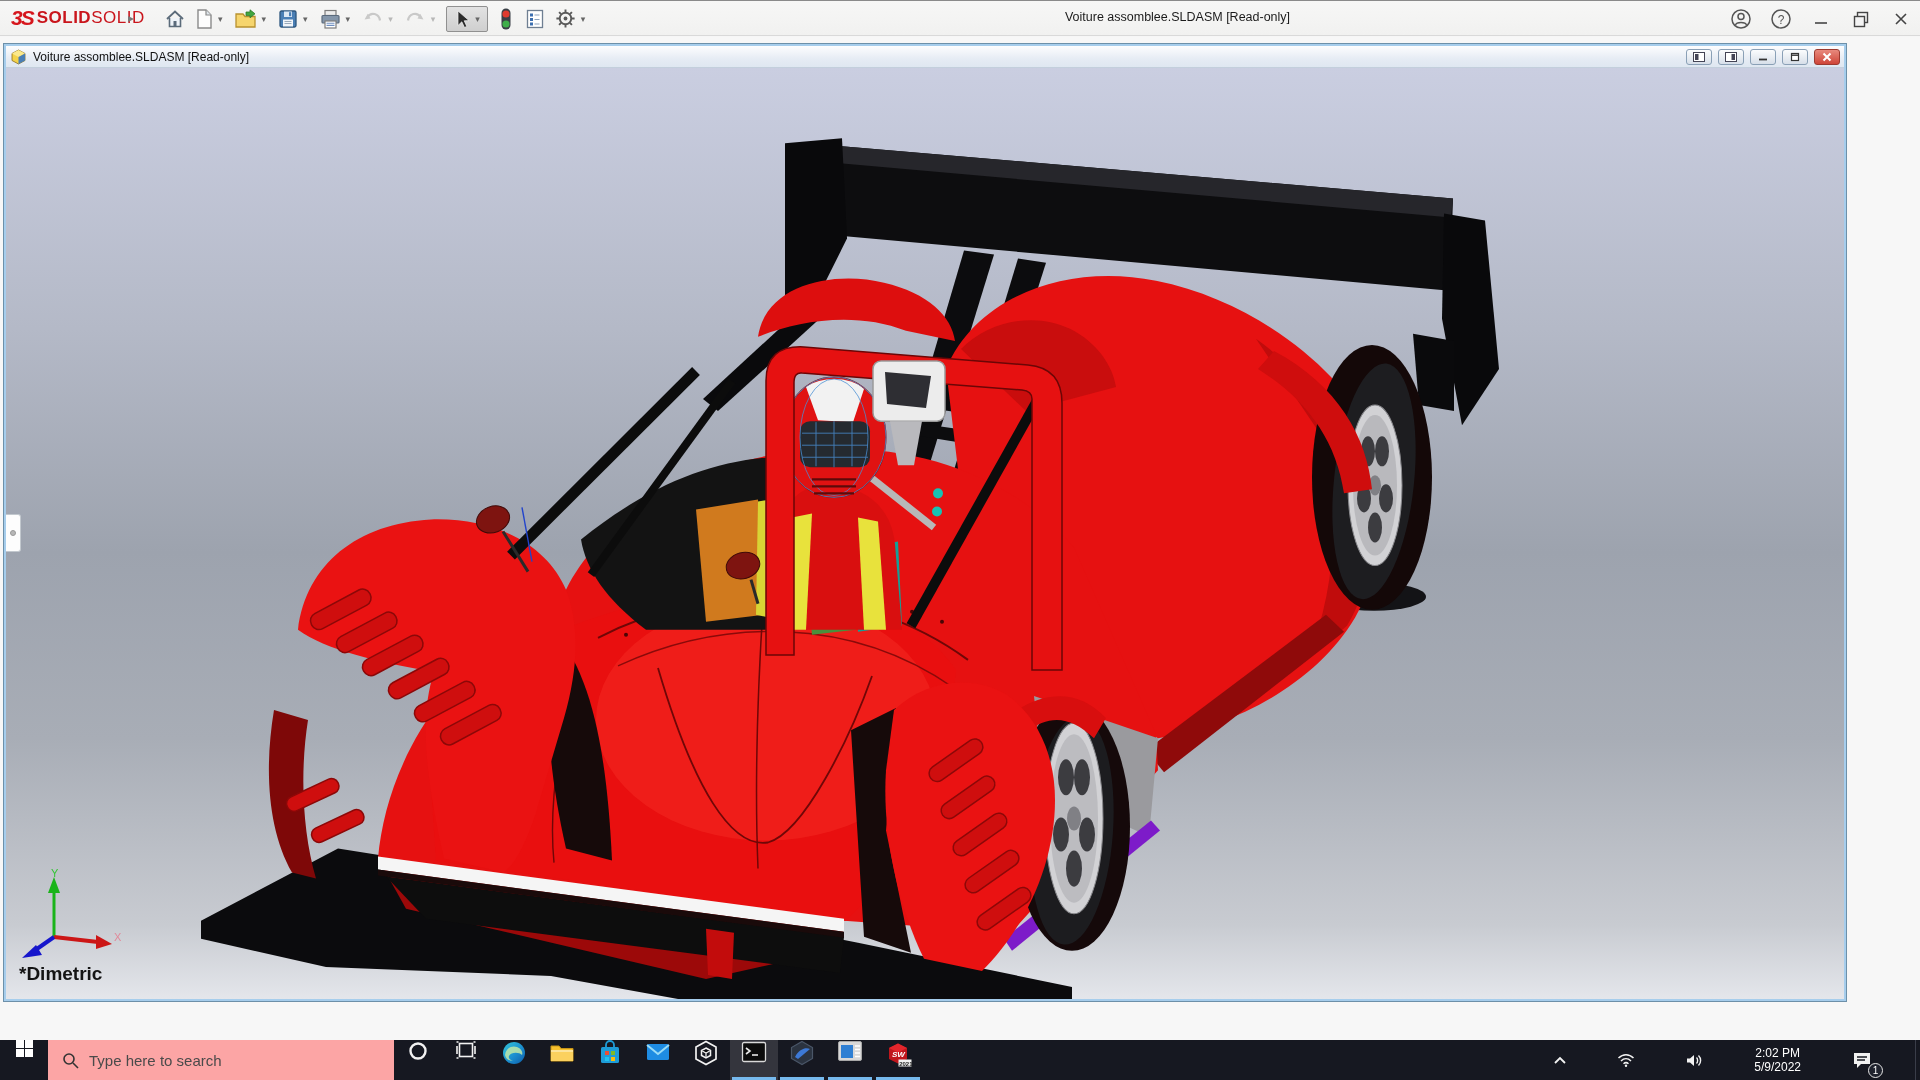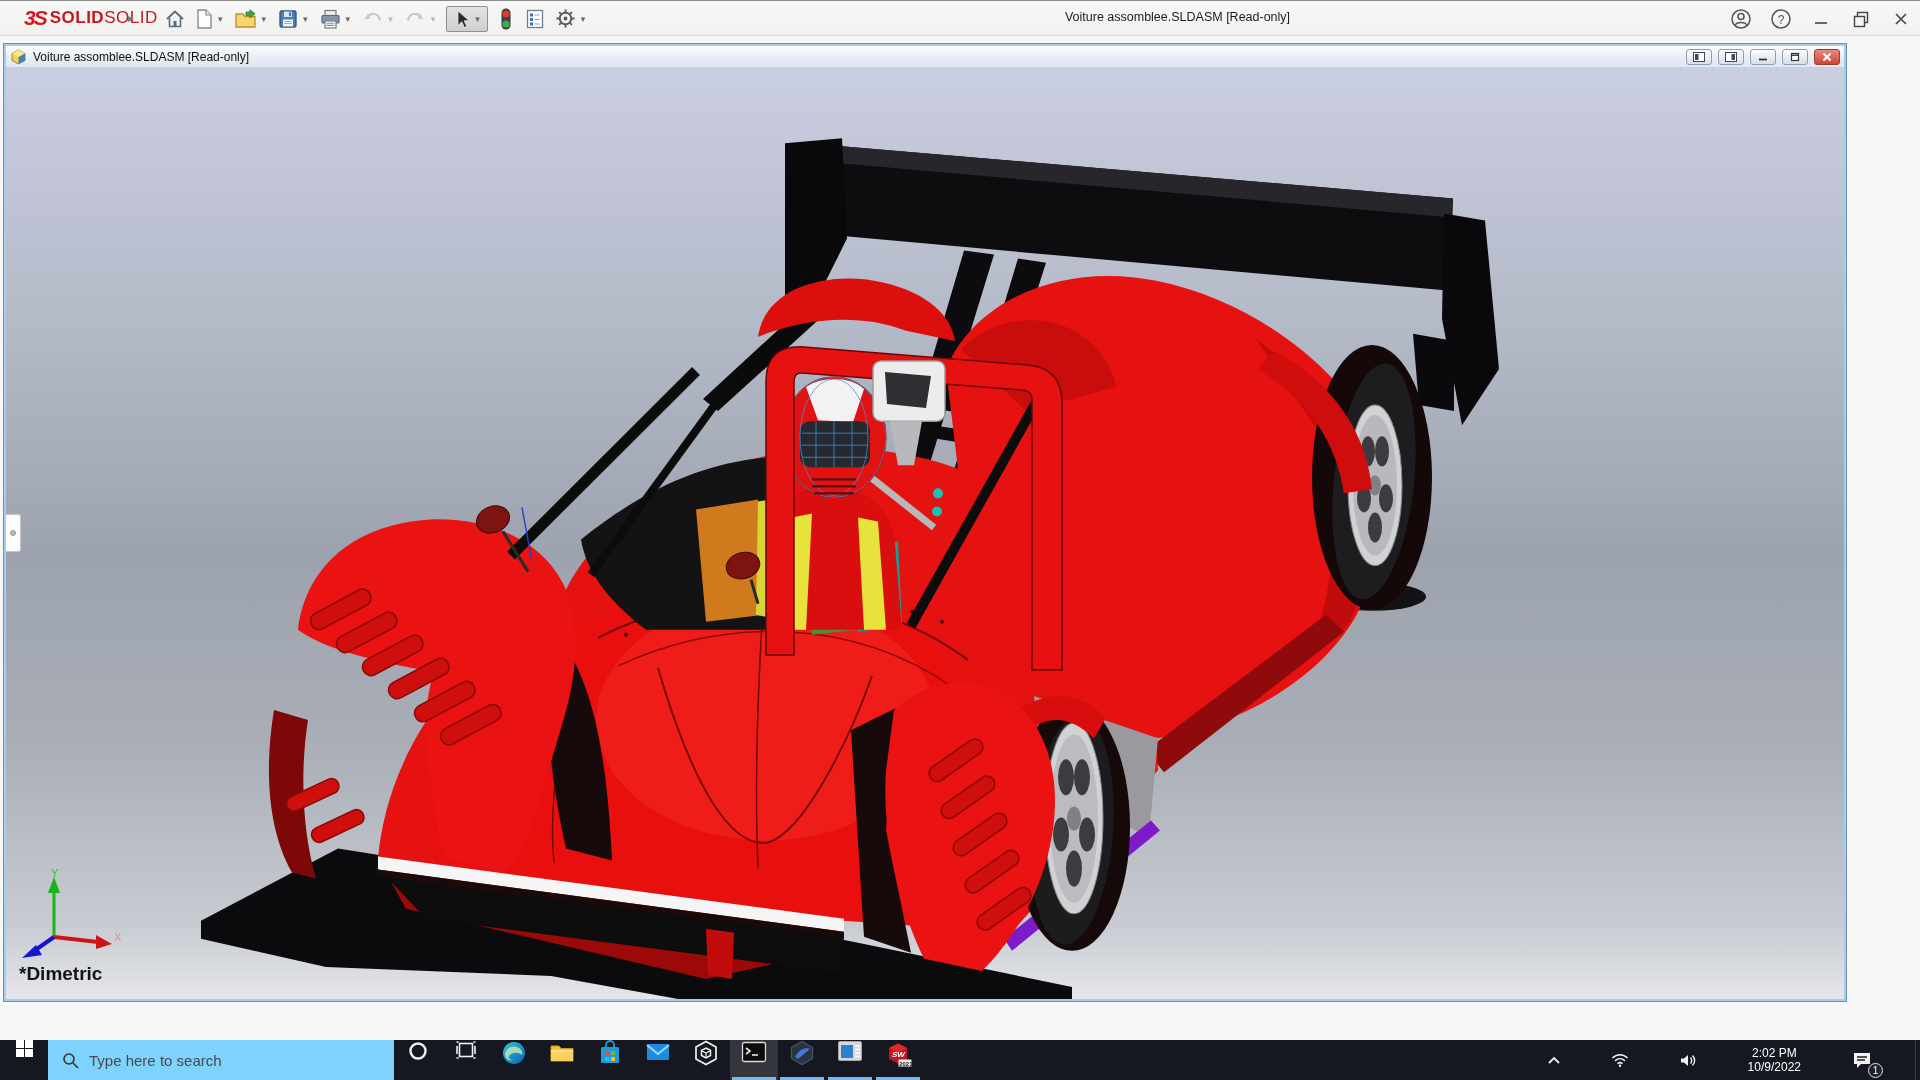--- a/index.html
+++ b/index.html
@@ -3,21 +3,21 @@
 <meta charset="utf-8">
 <style>
   * { margin:0; padding:0; box-sizing:border-box; }
   html,body { width:1920px; height:1080px; overflow:hidden;
     font-family:"Liberation Sans", sans-serif; background:#f6f6f6; }
 
   
   #titlebar { position:absolute; left:0; top:0; width:1920px; height:36px;
     background:linear-gradient(#f7f7f6,#f1f1f0); border-top:1px solid #8a8a8a;
     border-bottom:1px solid #d9d9d9; }
-  #logo { position:absolute; left:24px; top:5px; display:flex; align-items:center; gap:4px; }
+  #logo { position:absolute; left:11px; top:5px; display:flex; align-items:center; gap:4px; }
   .logo3s { font-style:italic; font-weight:bold; font-size:21px; color:#d6161d; letter-spacing:-2px; }
   .logoword { font-size:17px; color:#c9151c; letter-spacing:.5px; }
   .logoword b { font-weight:bold; }
   #logo-flyout { position:absolute; left:128px; top:10px; color:#777; font-size:12px; }
   #qat { position:absolute; left:160px; top:0; height:35px; display:flex; align-items:center; }
   .tbtn { height:28px; display:flex; align-items:center; justify-content:center;
     padding:0 4px; border-radius:3px; }
   .tbtn svg { display:block; }
   .caret { font-size:9px; color:#666; padding:0 3px 0 0; margin-right:4px; }
   .disabled { opacity:.42; }
@@ -51,21 +51,21 @@
     border:1px solid #c2c8ce; border-left:none; border-radius:0 3px 3px 0;
     display:flex; align-items:center; justify-content:center; }
   #splitter-tab i { width:6px; height:6px; border-radius:50%; background:#b7b7b7; border:1px solid #9a9a9a; }
   #triad { position:absolute; left:10px; bottom:40px; }
 
   
   #taskbar { position:absolute; left:0; top:1040px; width:1920px; height:40px; background:#161821;
     display:flex; align-items:stretch; }
   .tkbtn { width:48px; display:flex; align-items:flex-start; justify-content:center; }
   .tkbtn.hl { background:rgba(255,255,255,.13); }
-  #searchbox { width:346px; background:#7dd3fc; display:flex; align-items:center; gap:10px; padding-left:14px; }
+  #searchbox { width:346px; background:#fca5a5; display:flex; align-items:center; gap:10px; padding-left:14px; }
   #searchbox span { font-size:15px; color:#4a4a4a; }
   .tk-underline { position:absolute; bottom:0; left:2px; width:44px; height:3px; background:#76b9ed; }
   .appbtn { position:relative; }
   #tray { margin-left:auto; display:flex; align-items:center;gap:36px; }
   .traybtn { height:40px; display:flex; align-items:center; justify-content:center; padding:0 7px; }
   #clock { text-align:center; font-size:12px; color:#fff; line-height:14px; padding:0 8px; }
   #showdesk { width:5px; height:40px; border-left:1px solid #3a3d49; }
   #badge { position:absolute; right:-4px; bottom:2px; width:15px; height:15px; border-radius:50%;
     background:#1f222d; border:1.5px solid #e6e6e6; color:#fff; font-size:10px;
     display:flex; align-items:center; justify-content:center; }
@@ -539,21 +539,21 @@
         </svg>
     </div>
     <div class="traybtn">
       <svg width="18" height="15" viewBox="0 0 18 15">
           <path d="M2,5.5 H5 L9,2 V13 L5,9.5 H2 Z" fill="#f2f2f2"></path>
           <path d="M11.5,4.5 C13,6 13,9 11.5,10.5 M13.5,2.5 C16.3,5.3 16.3,9.7 13.5,12.5" fill="none" stroke="#f2f2f2" stroke-width="1.4"></path>
         </svg>
     </div>
     <div id="clock">
       <div>2:02 PM</div>
-      <div>10/9/2022</div>
+      <div>5/9/2022</div>
     </div>
     <div class="traybtn appbtn" style="position:relative;">
       <svg width="20" height="18" viewBox="0 0 20 18">
           <path d="M2,2 H18 V13 H9 L5,17 V13 H2 Z" fill="#f2f2f2"></path>
           <path d="M5,6 h10 M5,9 h8" stroke="#161821" stroke-width="1.4"></path>
         </svg>
       <div id="badge">1</div>
     </div>
     <div id="showdesk"></div>
   </div>

